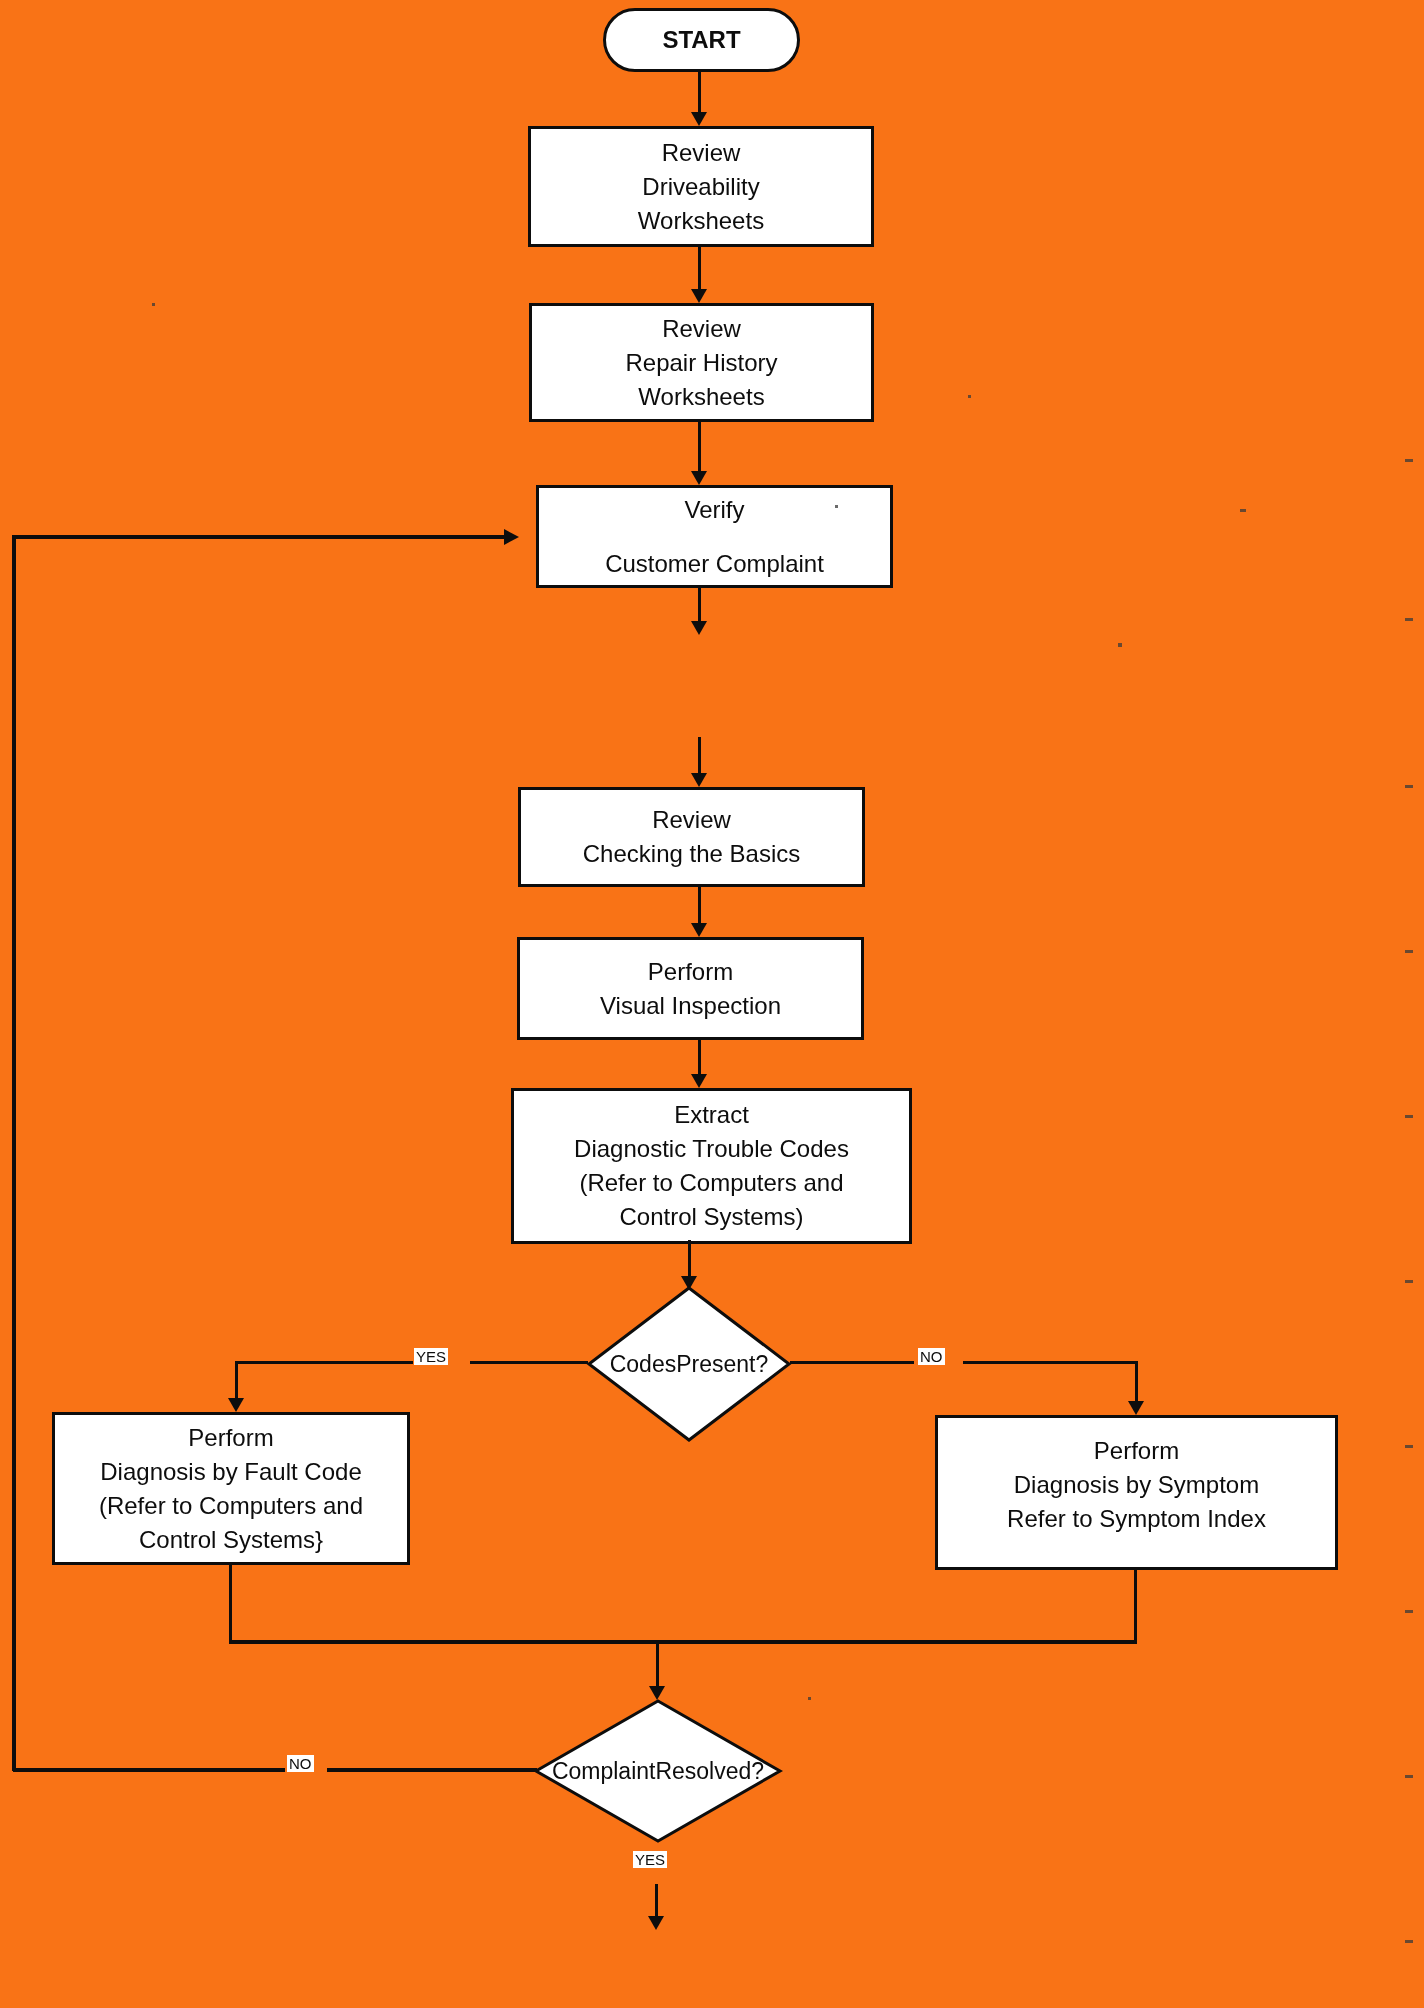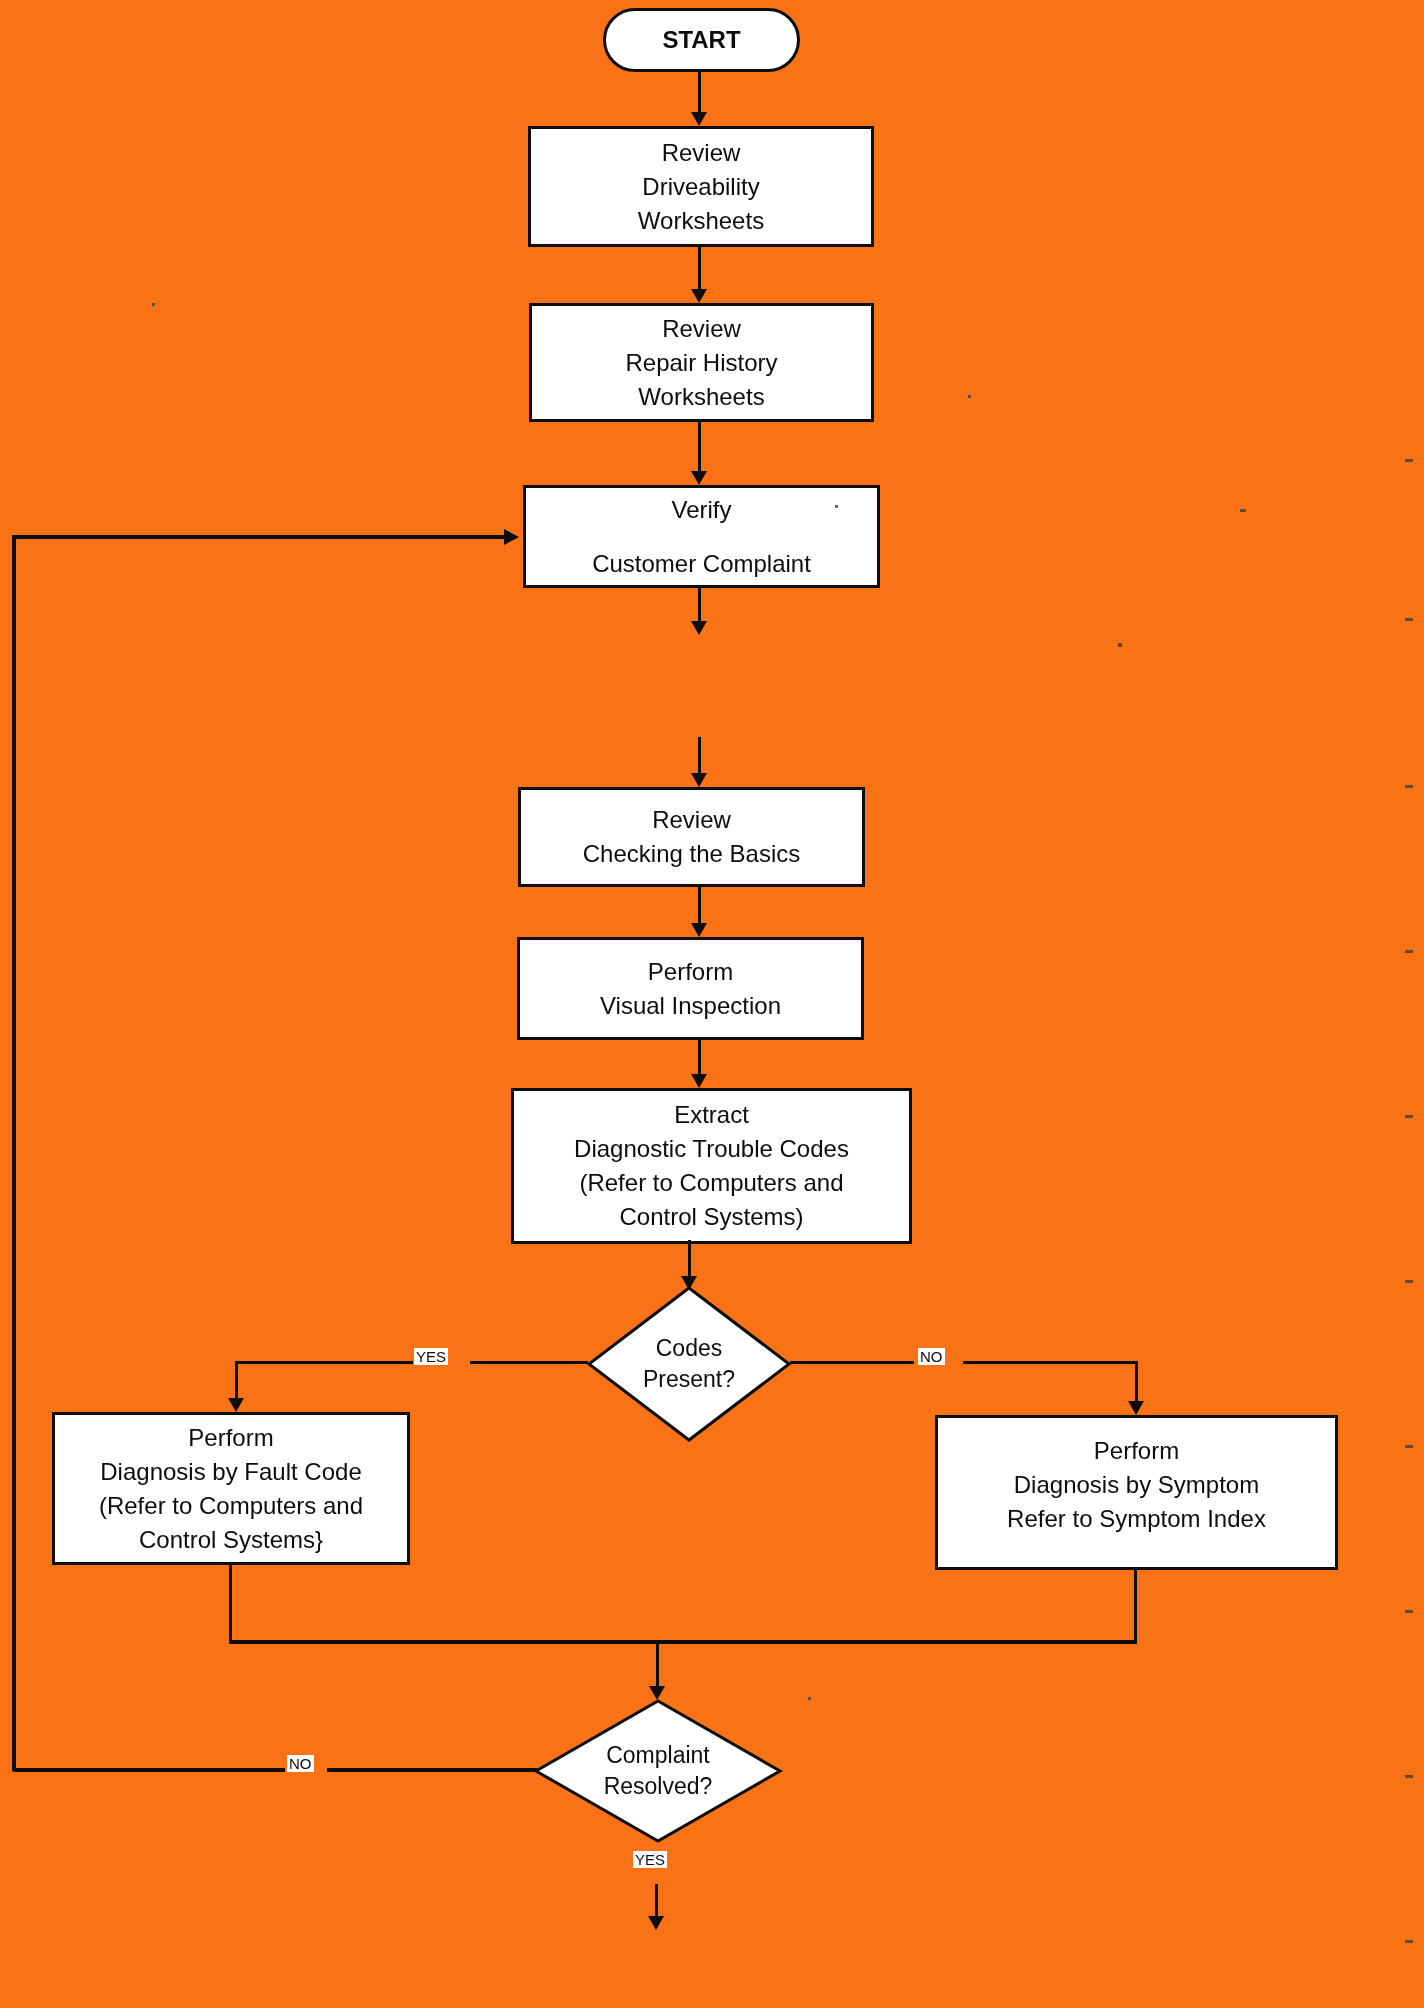--- a/index.html
+++ b/index.html
@@ -48,21 +48,21 @@
     position:absolute;width:0;height:0;
     border-top:8px solid transparent;
     border-bottom:8px solid transparent;
     border-left:15px solid #0d0d0d;
   }
   .diamond{position:absolute;}
   .diamond svg{position:absolute;left:0;top:0;}
   .diamond polygon{fill:#ffffff;stroke:#0d0d0d;stroke-width:3;}
   .dtext{
     position:absolute;left:0;top:0;width:100%;height:100%;
-    display:flex;flex-direction:column;justify-content:center;align-items:center;
+    display:flex;flex-direction:row;justify-content:center;align-items:center;
     text-align:center;font-size:23px;
   }
   .dtext div{line-height:31px;}
   .branch-label{
     position:absolute;font-size:15px;background:#ffffff;
     padding:0 2px;white-space:nowrap;
   }
   .speck{position:absolute;background:#3a3a3a;opacity:.75;}
 </style>
 </head>
@@ -88,21 +88,21 @@
 
   <div class="pbox" style="left:529px;top:303px;width:345px;height:119px;">
     <div class="t">Review</div>
     <div class="l">Repair History</div>
     <div class="l">Worksheets</div>
   </div>
 
   <div class="vl" style="left:698px;top:422px;height:51px;"></div>
   <div class="ah-down" style="left:691px;top:471px;"></div>
 
-  <div class="pbox" style="left:523px;top:485px;width:357px;height:103px;gap:20px;">
+  <div class="pbox" style="left:536px;top:485px;width:357px;height:103px;gap:20px;">
     <div class="t">Verify</div>
     <div class="l">Customer Complaint</div>
   </div>
 
   <div class="vl" style="left:698px;top:588px;height:35px;"></div>
   <div class="ah-down" style="left:691px;top:621px;"></div>
 
 
   <div class="vl" style="left:698px;top:737px;height:38px;"></div>
   <div class="ah-down" style="left:691px;top:773px;"></div>

